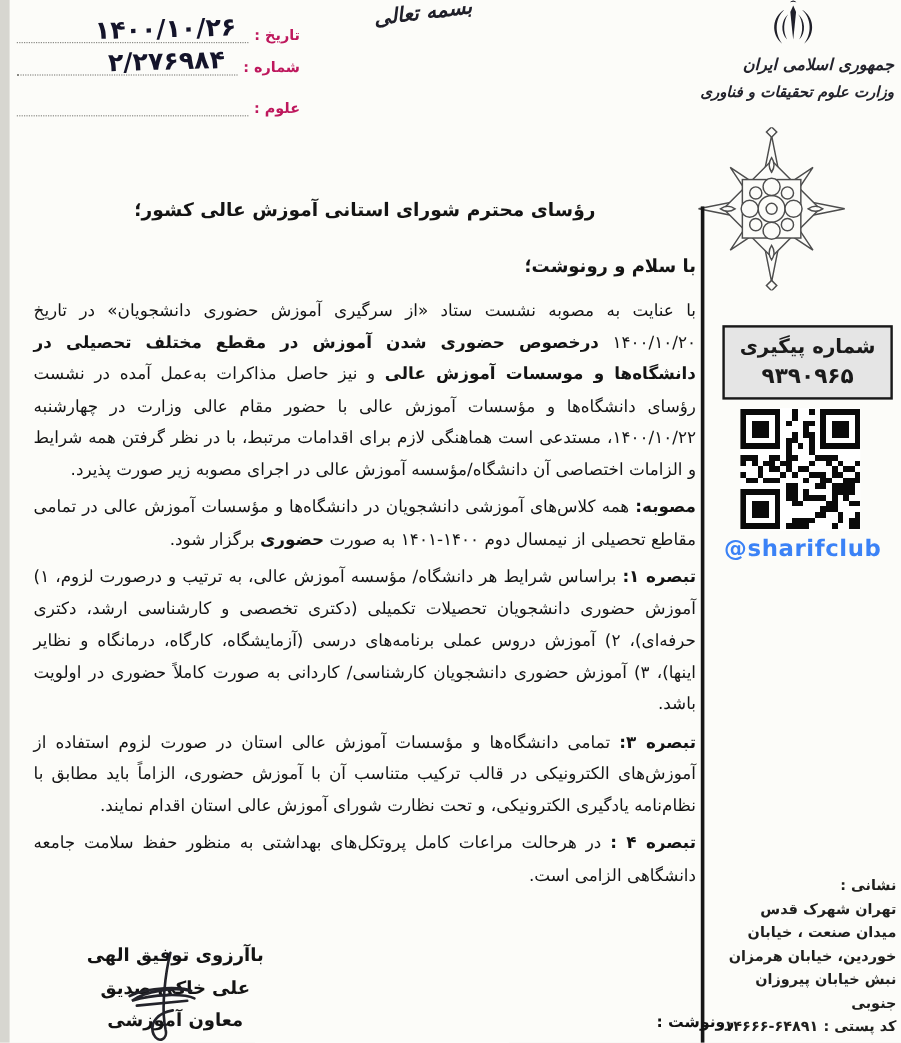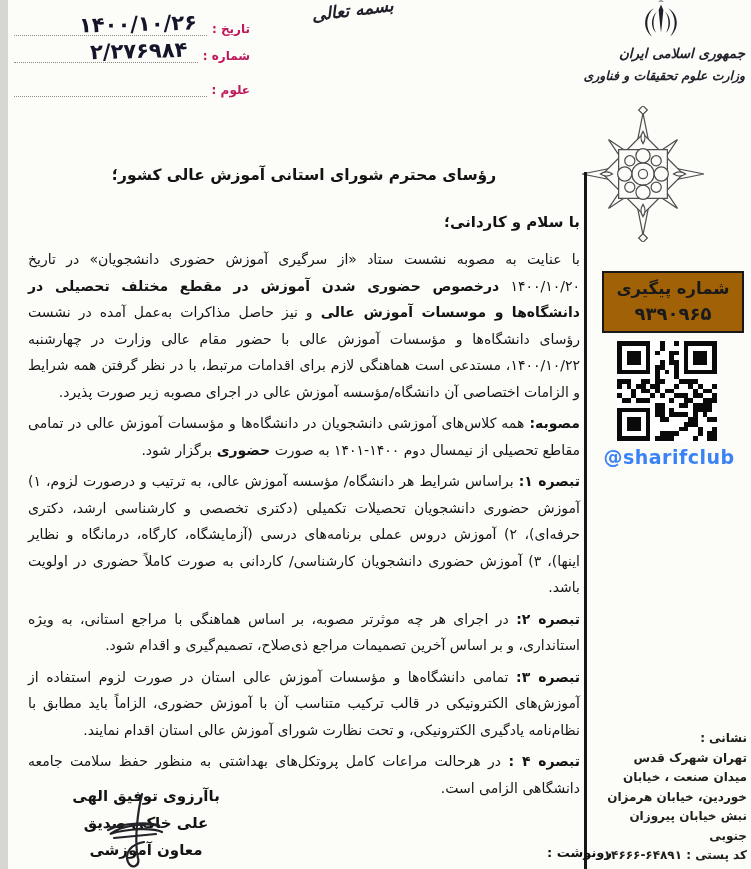--- a/index.html
+++ b/index.html
@@ -36,21 +36,21 @@
   }
   .gov-name{font-size:13.5px;margin-top:3px;}
   .ministry-name{font-size:12.5px;margin-top:7px;}
 
   
   .medallion{position:absolute;left:576px;top:106px;}
   .vrule{position:absolute;left:584px;top:172px;width:3px;height:697px;background:#171717;}
 
   .tracking-box{
     position:absolute;left:602px;top:271px;width:138px;height:58px;
-    border:2px solid #191919;background:#a16207;direction:rtl;
+    border:2px solid #191919;background:#e5e5e5;direction:rtl;
     display:flex;flex-direction:column;align-items:center;justify-content:center;
   }
   .tracking-box .t1{font-size:16.5px;font-weight:bold;line-height:24px;}
   .tracking-box .t2{font-size:18px;font-weight:bold;line-height:26px;letter-spacing:2px;}
 
   .qr{position:absolute;left:617px;top:340px;width:100px;height:102px;background:#fff;}
   .qr svg{width:100%;height:100%;shape-rendering:crispEdges;}
   .qr-caption{
     position:absolute;left:594px;top:446px;width:150px;text-align:center;
     font-size:19px;font-weight:bold;color:#3b82f6;letter-spacing:0.5px;
@@ -389,26 +389,25 @@
       <div>تهران شهرک قدس</div>
       <div>میدان صنعت ، خیابان</div>
       <div>خوردین، خیابان هرمزان</div>
       <div>نبش خیابان پیروزان جنوبی</div>
       <div>کد پستی : ۱۴۶۶۶‎-‎۶۴۸۹۱</div>
       <div>شماره تلفن : ۸۲۲۳۱۰۰۰</div>
     </div>
 
   <div class="letter">
     <div class="recipient">رؤسای محترم شورای استانی آموزش عالی کشور؛</div>
-    <div class="salutation">با سلام و کاردانی؛</div>
+    <div class="salutation">با سلام و رونوشت؛</div>
     <div>
         <p class="para"><span>با عنایت به مصوبه نشست ستاد «از سرگیری آموزش حضوری دانشجویان» در تاریخ ۱۴۰۰/۱۰/۲۰ </span><b>درخصوص حضوری شدن آموزش در مقطع مختلف تحصیلی در دانشگاه‌ها و موسسات آموزش عالی</b><span> و نیز حاصل مذاکرات به‌عمل آمده در نشست رؤسای دانشگاه‌ها و مؤسسات آموزش عالی با حضور مقام عالی وزارت در چهارشنبه ۱۴۰۰/۱۰/۲۲، مستدعی است هماهنگی لازم برای اقدامات مرتبط، با در نظر گرفتن همه شرایط و الزامات اختصاصی آن دانشگاه/مؤسسه آموزش عالی در اجرای مصوبه زیر صورت پذیرد.</span></p>
         <p class="para"><b>مصوبه:</b><span> همه کلاس‌های آموزشی دانشجویان در دانشگاه‌ها و مؤسسات آموزش عالی در تمامی مقاطع تحصیلی از نیمسال دوم ۱۴۰۰-۱۴۰۱ به صورت </span><b>حضوری</b><span> برگزار شود.</span></p>
         <p class="para"><b>تبصره ۱:</b><span> براساس شرایط هر دانشگاه/ مؤسسه آموزش عالی، به ترتیب و درصورت لزوم، ۱) آموزش حضوری دانشجویان تحصیلات تکمیلی (دکتری تخصصی و کارشناسی ارشد، دکتری حرفه‌ای)، ۲) آموزش دروس عملی برنامه‌های درسی (آزمایشگاه، کارگاه، درمانگاه و نظایر اینها)، ۳) آموزش حضوری دانشجویان کارشناسی/ کاردانی به صورت کاملاً حضوری در اولویت باشد.</span></p>
-        <p class="para"><b>تبصره ۲:</b><span> در اجرای هر چه موثرتر مصوبه، بر اساس هماهنگی با مراجع استانی، به ویژه استانداری، و بر اساس آخرین تصمیمات مراجع ذی‌صلاح، تصمیم‌گیری و اقدام شود.</span></p>
         <p class="para"><b>تبصره ۳:</b><span> تمامی دانشگاه‌ها و مؤسسات آموزش عالی استان در صورت لزوم استفاده از آموزش‌های الکترونیکی در قالب ترکیب متناسب آن با آموزش حضوری، الزاماً باید مطابق با نظام‌نامه یادگیری الکترونیکی، و تحت نظارت شورای آموزش عالی استان اقدام نمایند.</span></p>
         <p class="para"><b>تبصره ۴ :</b><span> در هرحالت مراعات کامل پروتکل‌های بهداشتی به منظور حفظ سلامت جامعه دانشگاهی الزامی است.</span></p>
       </div>
   </div>
 
   <div class="sig-block">
     <div>باآرزوی توفیق الهی</div>
     <div>علی خاکی صدیق</div>
     <div>معاون آموزشی</div>
   </div>

